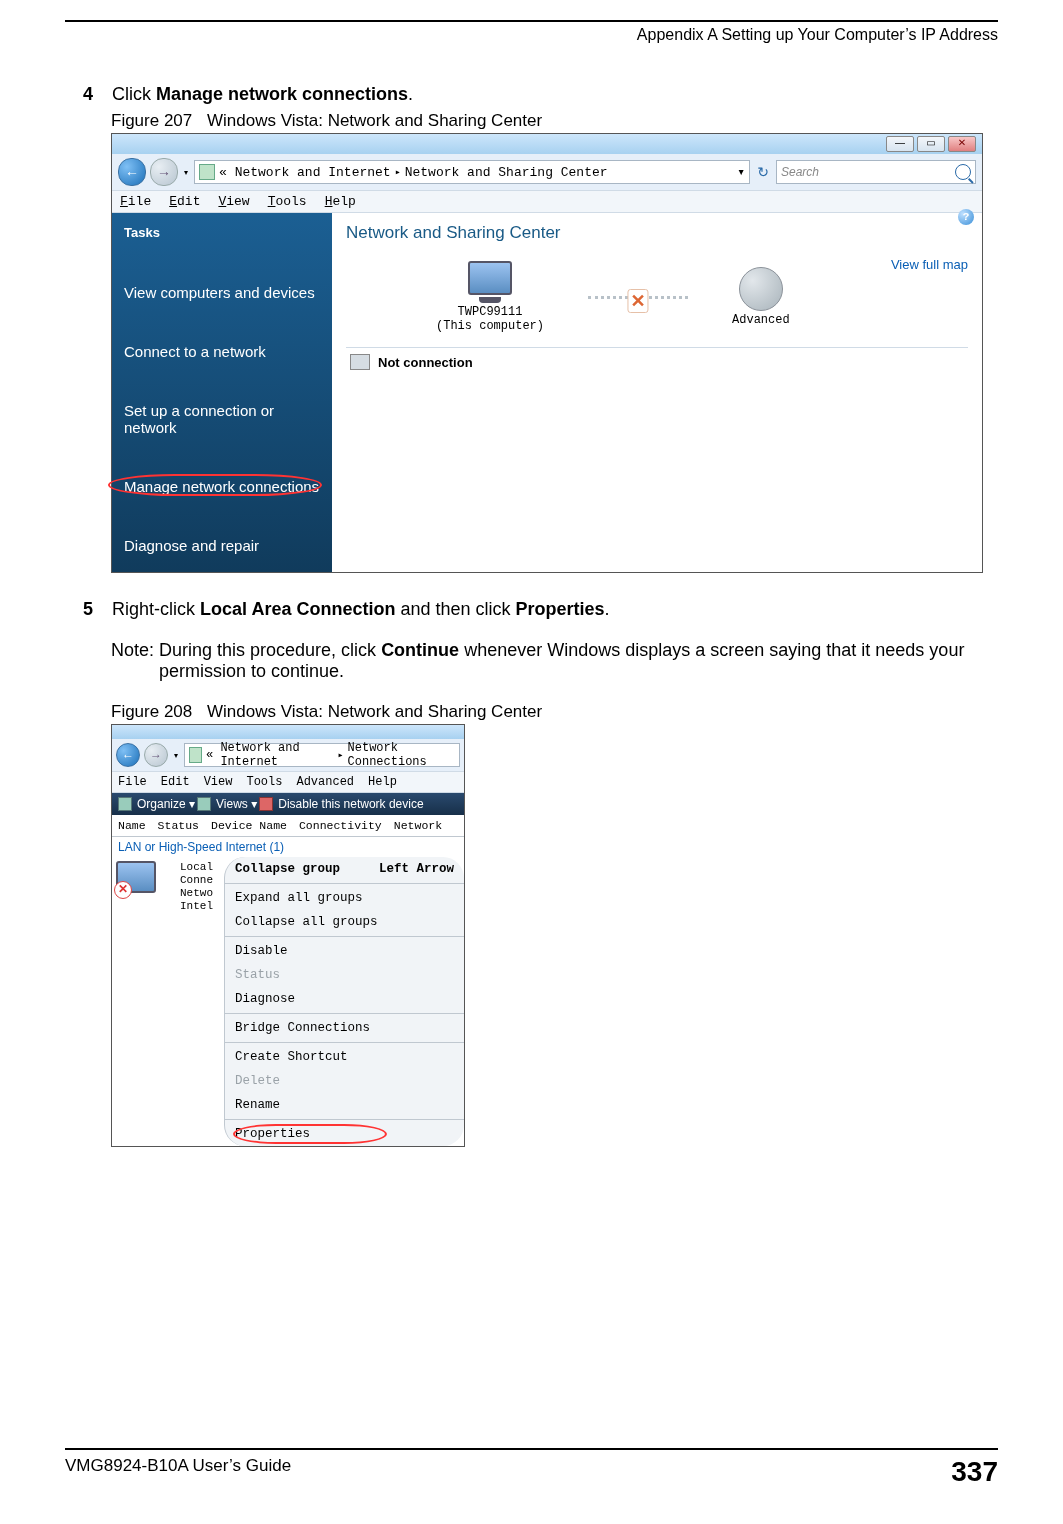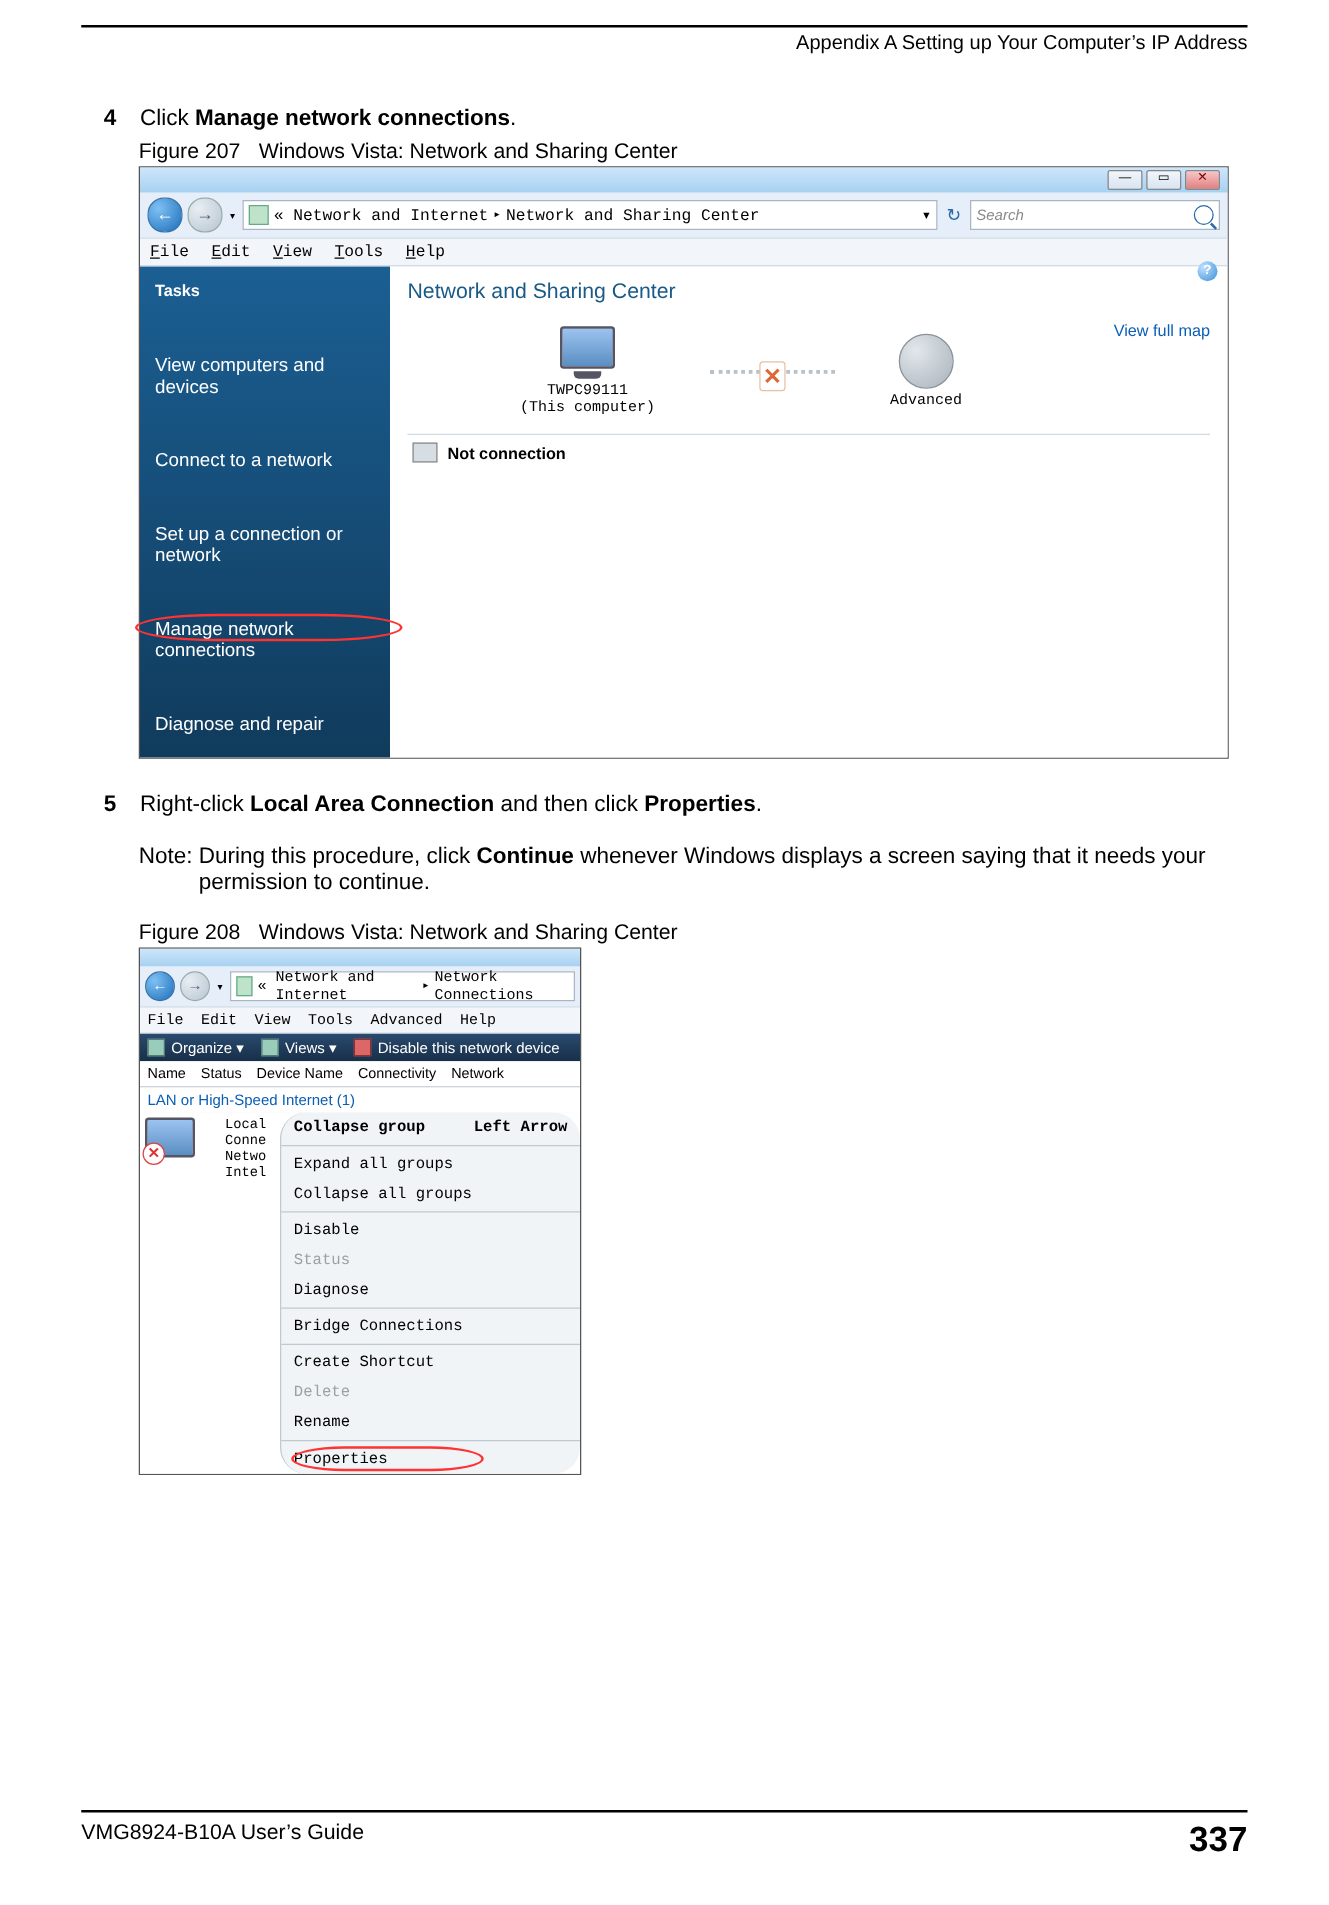--- a/index.html
+++ b/index.html
@@ -97,21 +97,21 @@
   }
   .win1-menu u { text-decoration: underline; }
   .helpicon{
     position:absolute; right:8px; top:18px;
     width:16px; height:16px; border-radius:50%;
     background:radial-gradient(circle at 30% 30%,#bfe0ff,#3a8fd8);
     color:#fff; font-size:11px; text-align:center; line-height:16px; font-weight:bold;
   }
   .win1-body { display:flex; background:#fff; }
   .tasks-pane {
-    width: 200px;
+    width: 220px;
     background: linear-gradient(#1b5f93,#103b5c);
     color:#fff; padding: 8px 0 12px 0;
   }
   .tasks-pane .tasks-hdr { font-weight:bold; padding:4px 12px 8px; font-size:13px;}
   .task-item { padding:6px 12px; font-size:15px;margin-top:30px; }
   .task-item.hl { position:relative; }
   .task-item.hl::after{
     content:""; position:absolute; left:-4px; top:2px;
     width:210px; height:18px; border:2px solid #f33; border-radius:50%/80%;
     pointer-events:none;
@@ -153,28 +153,28 @@
     font-size:12px;
   }
   .win2 .win1-nav { padding:4px;}
   .win2 .crumbbar { font-size:12px;}
   .win2-menu {
     background:#f2f6fa; border-top:1px solid #d0dbe6; border-bottom:1px solid #d0dbe6;
     padding:3px 6px; display:flex; gap:14px; font-family:"Courier New",monospace; font-size:12px;
   }
   .win2-toolbar{
     background:linear-gradient(#2a4a6e,#172f49);
-    color:#fff; padding:4px 6px; display:flex; align-items:center; gap:14px; font-size:12px;
+    color:#fff; padding:4px 6px; display:flex; align-items:center; gap:2px; font-size:12px;
   }
   .tbitem{ display:flex; align-items:center; gap:5px;}
   .tbicon{ width:12px; height:12px; background:#9cb; border:1px solid #577;}
   .tbicon.r{ background:#d66; border-color:#833;}
   .colhdrs{
     background:#fff; border-bottom:1px solid #c0c8d0; padding:4px 6px;
-    font-family:Liberation Sans, sans-serif; font-size:11.5px;
+    font-family:Liberation Mono, monospace; font-size:11.5px;
     display:flex; gap:12px;
   }
   .grouphdr{ color:#0a5fb5; padding:3px 6px; font-size:12px; background:#fff;}
   .win2-body{ display:flex; background:#fff;}
   .conn-icon-col{ width:60px; padding:4px; position:relative;}
   .conn-icon{
     width:36px; height:28px; border:2px solid #556; border-radius:3px;
     background:linear-gradient(#9cc3f0,#5a8ec2); margin-bottom:2px;
   }
   .conn-icon-x{

